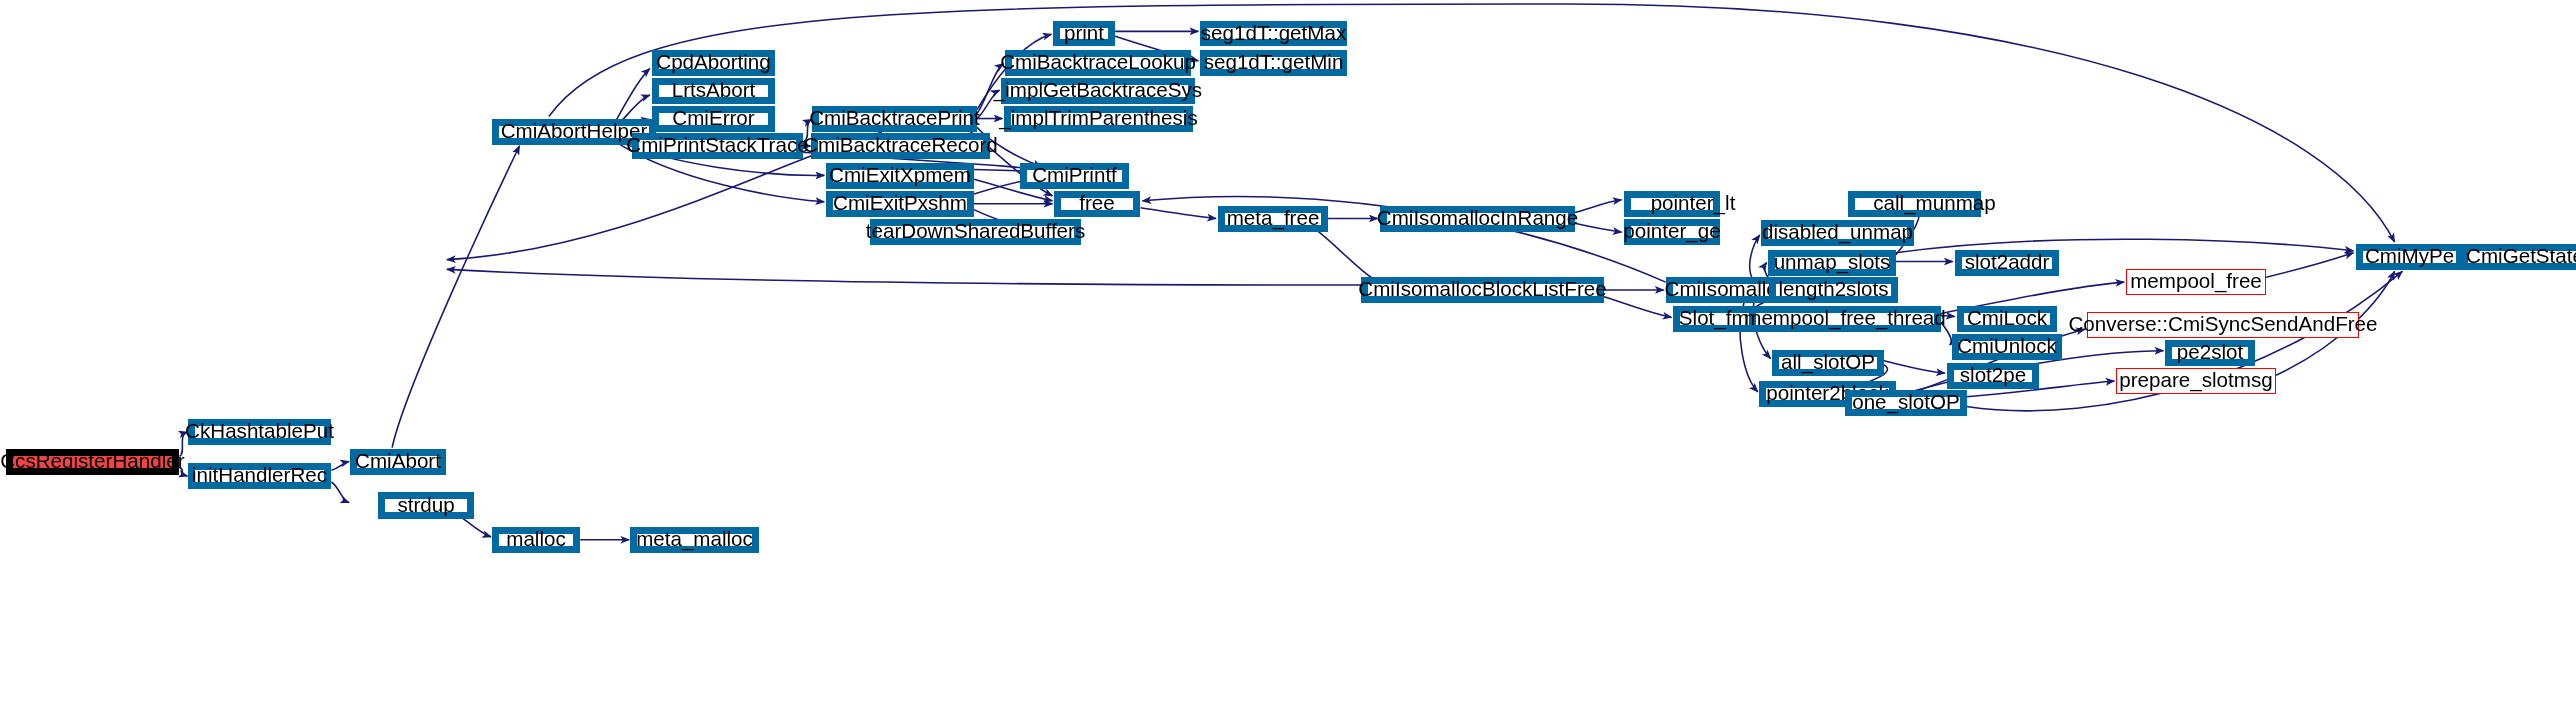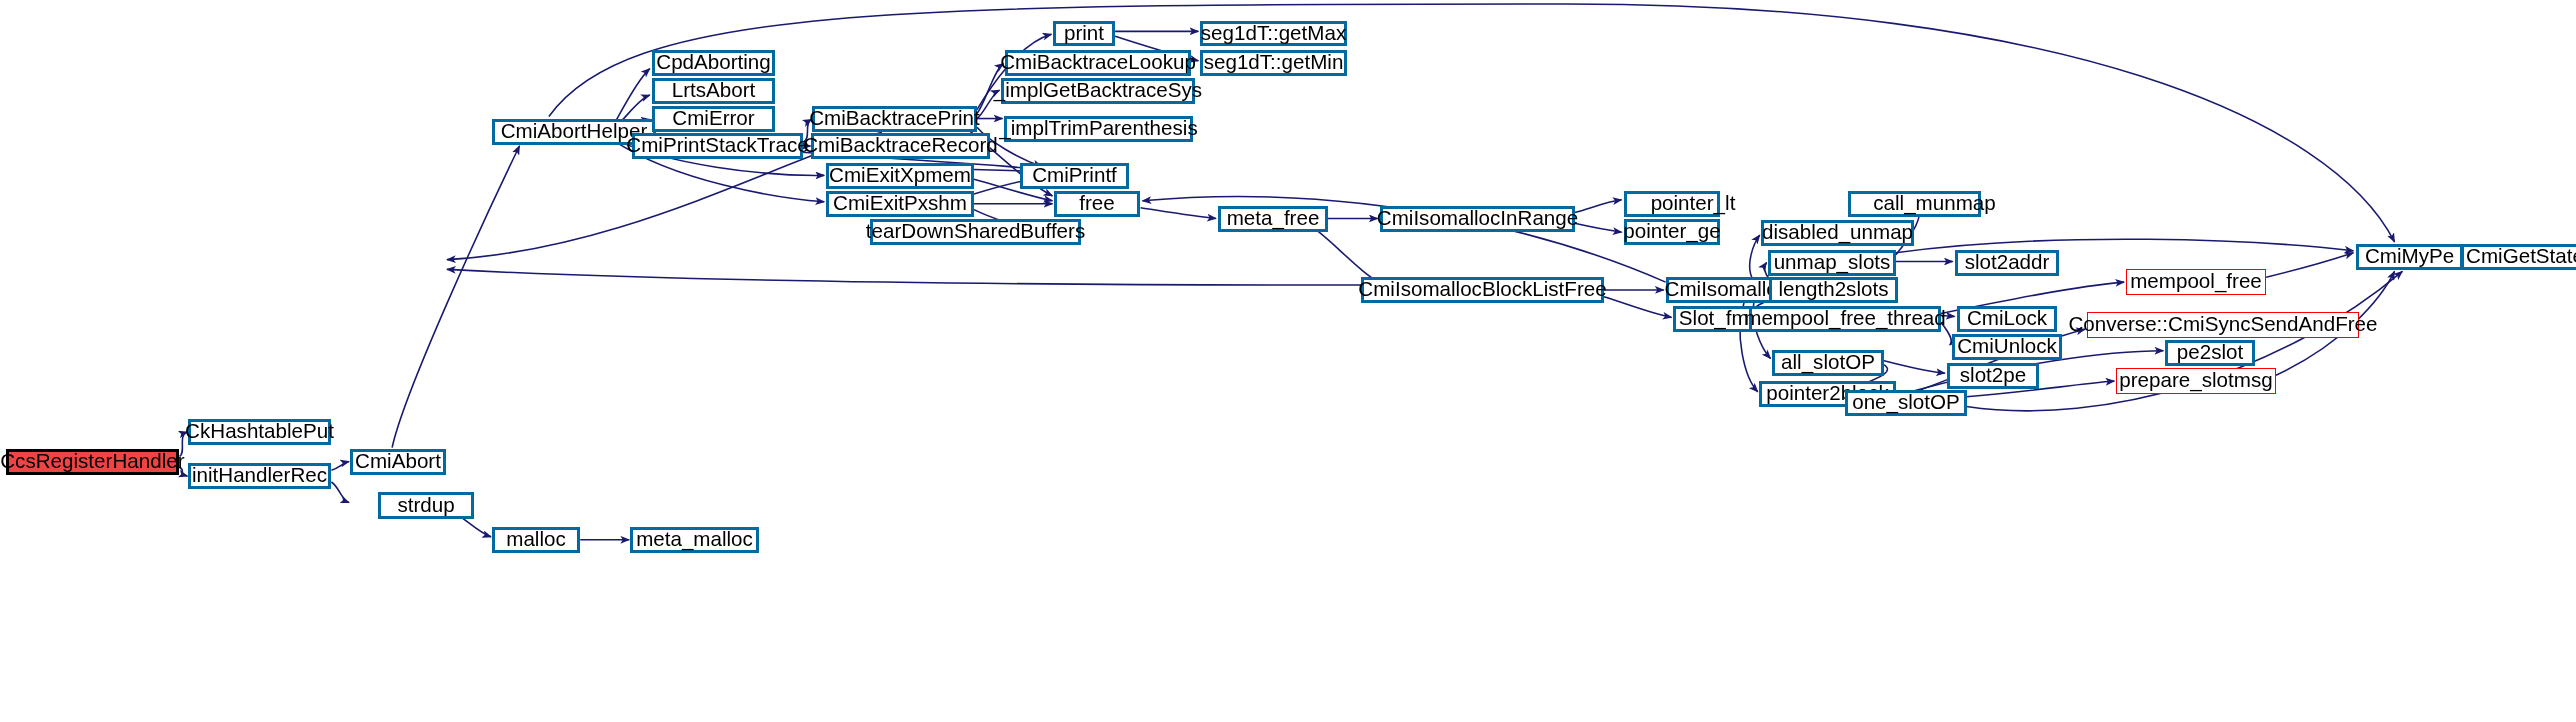--- a/index.html
+++ b/index.html
@@ -1,19 +1,19 @@
 <!DOCTYPE html>
 <html><head>
 <meta charset="utf-8">
 <style>
   html,body{margin:0;padding:0;background:#ffffff;}
   #page{position:relative;width:2576px;height:722px;background:#ffffff;
         font-family:"Liberation Sans","DejaVu Sans",sans-serif;overflow:hidden;}
   svg.edges{position:absolute;left:0;top:0;width:2576px;height:722px;pointer-events:none;}
-  .node{position:absolute;box-sizing:border-box;border:3px solid #0369a1;background:#ffffff;
+  .node{position:absolute;box-sizing:border-box;border:7px solid #0369a1;background:#ffffff;
         display:flex;align-items:center;justify-content:center;
         font-size:20.6px;color:#000000;line-height:1;white-space:nowrap;}
   .node.root{background:#ef4444;border-color:#000000;}
   .node.redbox{border:1px solid #ff0000;}
   .node span{display:block;padding:0 5.9px;}
 </style>
 </head>
 <body>
 
 <div id="page">
@@ -165,21 +165,21 @@
       </div>
       <div class="node" style="left: 1200px; top: 50px; width: 147px; height: 25.5px;">
         <span>seg1dT::getMin</span>
       </div>
       <div class="node" style="left: 1005px; top: 50px; width: 186px; height: 25.5px;">
         <span>CmiBacktraceLookup</span>
       </div>
       <div class="node" style="left: 1001px; top: 78px; width: 194px; height: 25.5px;">
         <span>_implGetBacktraceSys</span>
       </div>
-      <div class="node" style="left: 1004px; top: 106px; width: 189px; height: 25.5px; margin-top: 10px;">
+      <div class="node" style="left: 1004px; top: 106px; width: 189px; height: 25.5px;">
         <span>_implTrimParenthesis</span>
       </div>
       <div class="node" style="left: 826px; top: 163px; width: 148px; height: 25.5px;">
         <span>CmiExitXpmem</span>
       </div>
       <div class="node" style="left: 1020px; top: 163px; width: 109px; height: 25.5px;">
         <span>CmiPrintf</span>
       </div>
       <div class="node" style="left: 826px; top: 191px; width: 148px; height: 25.5px;">
         <span>CmiExitPxshm</span>

